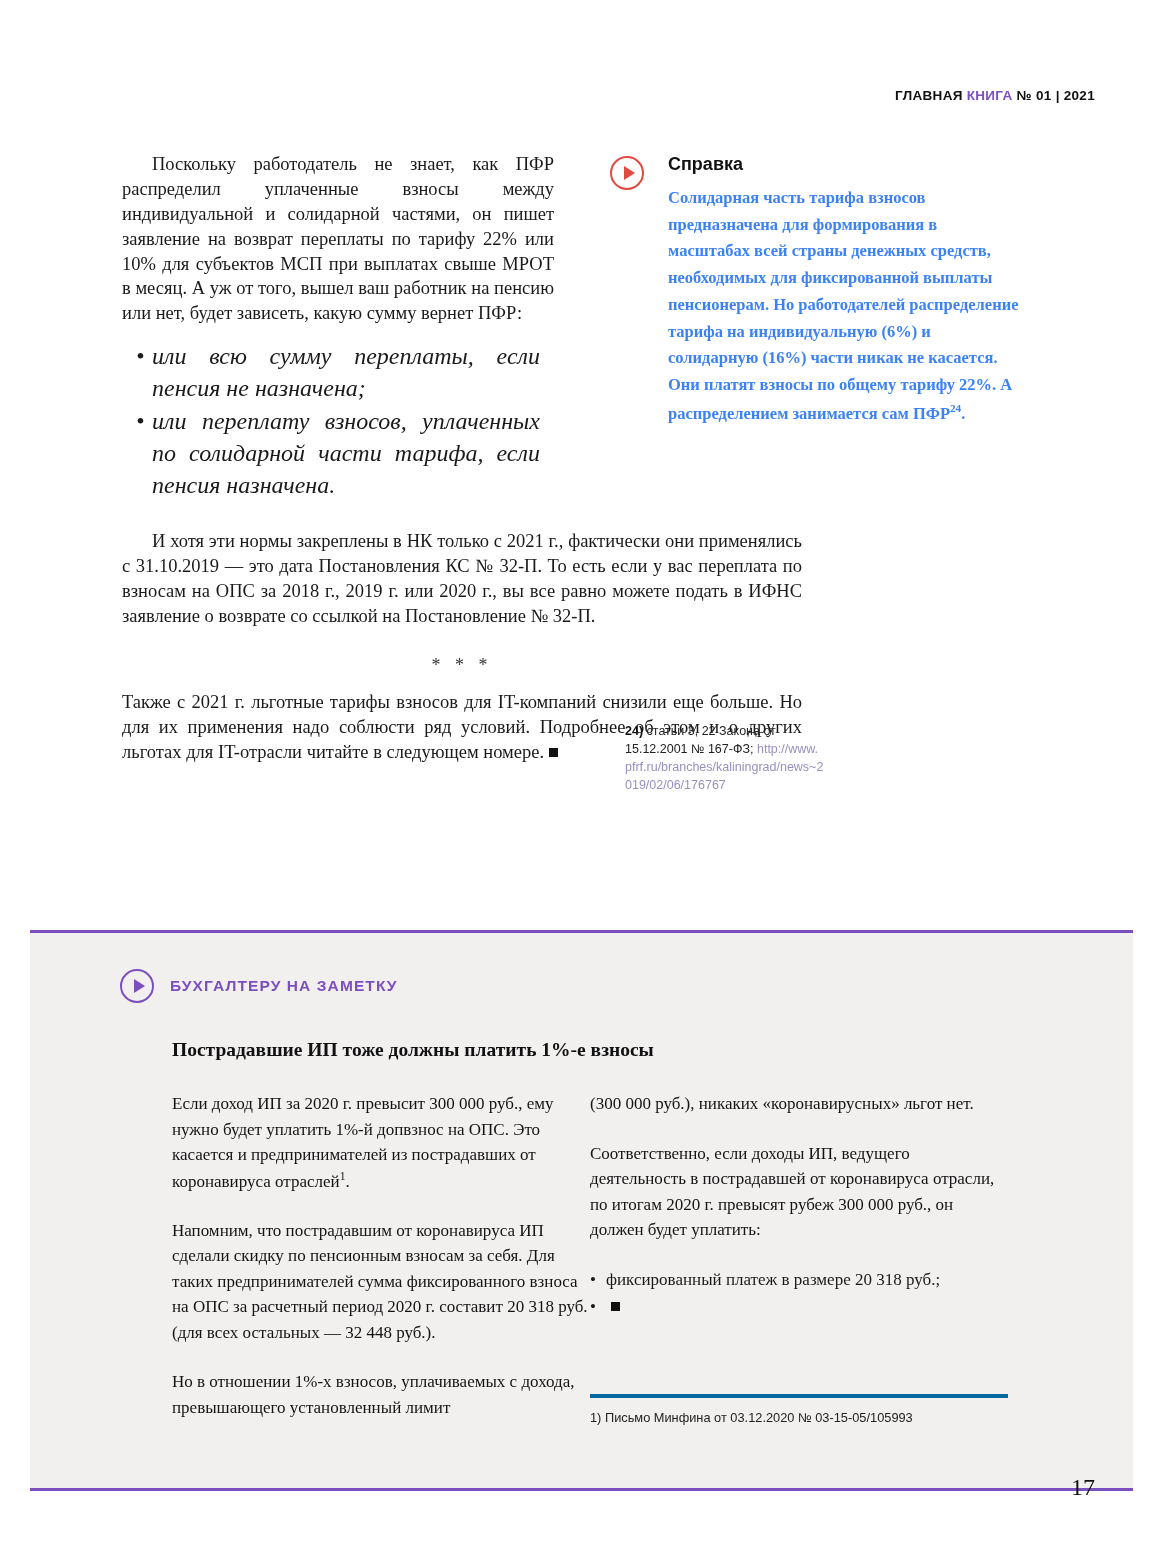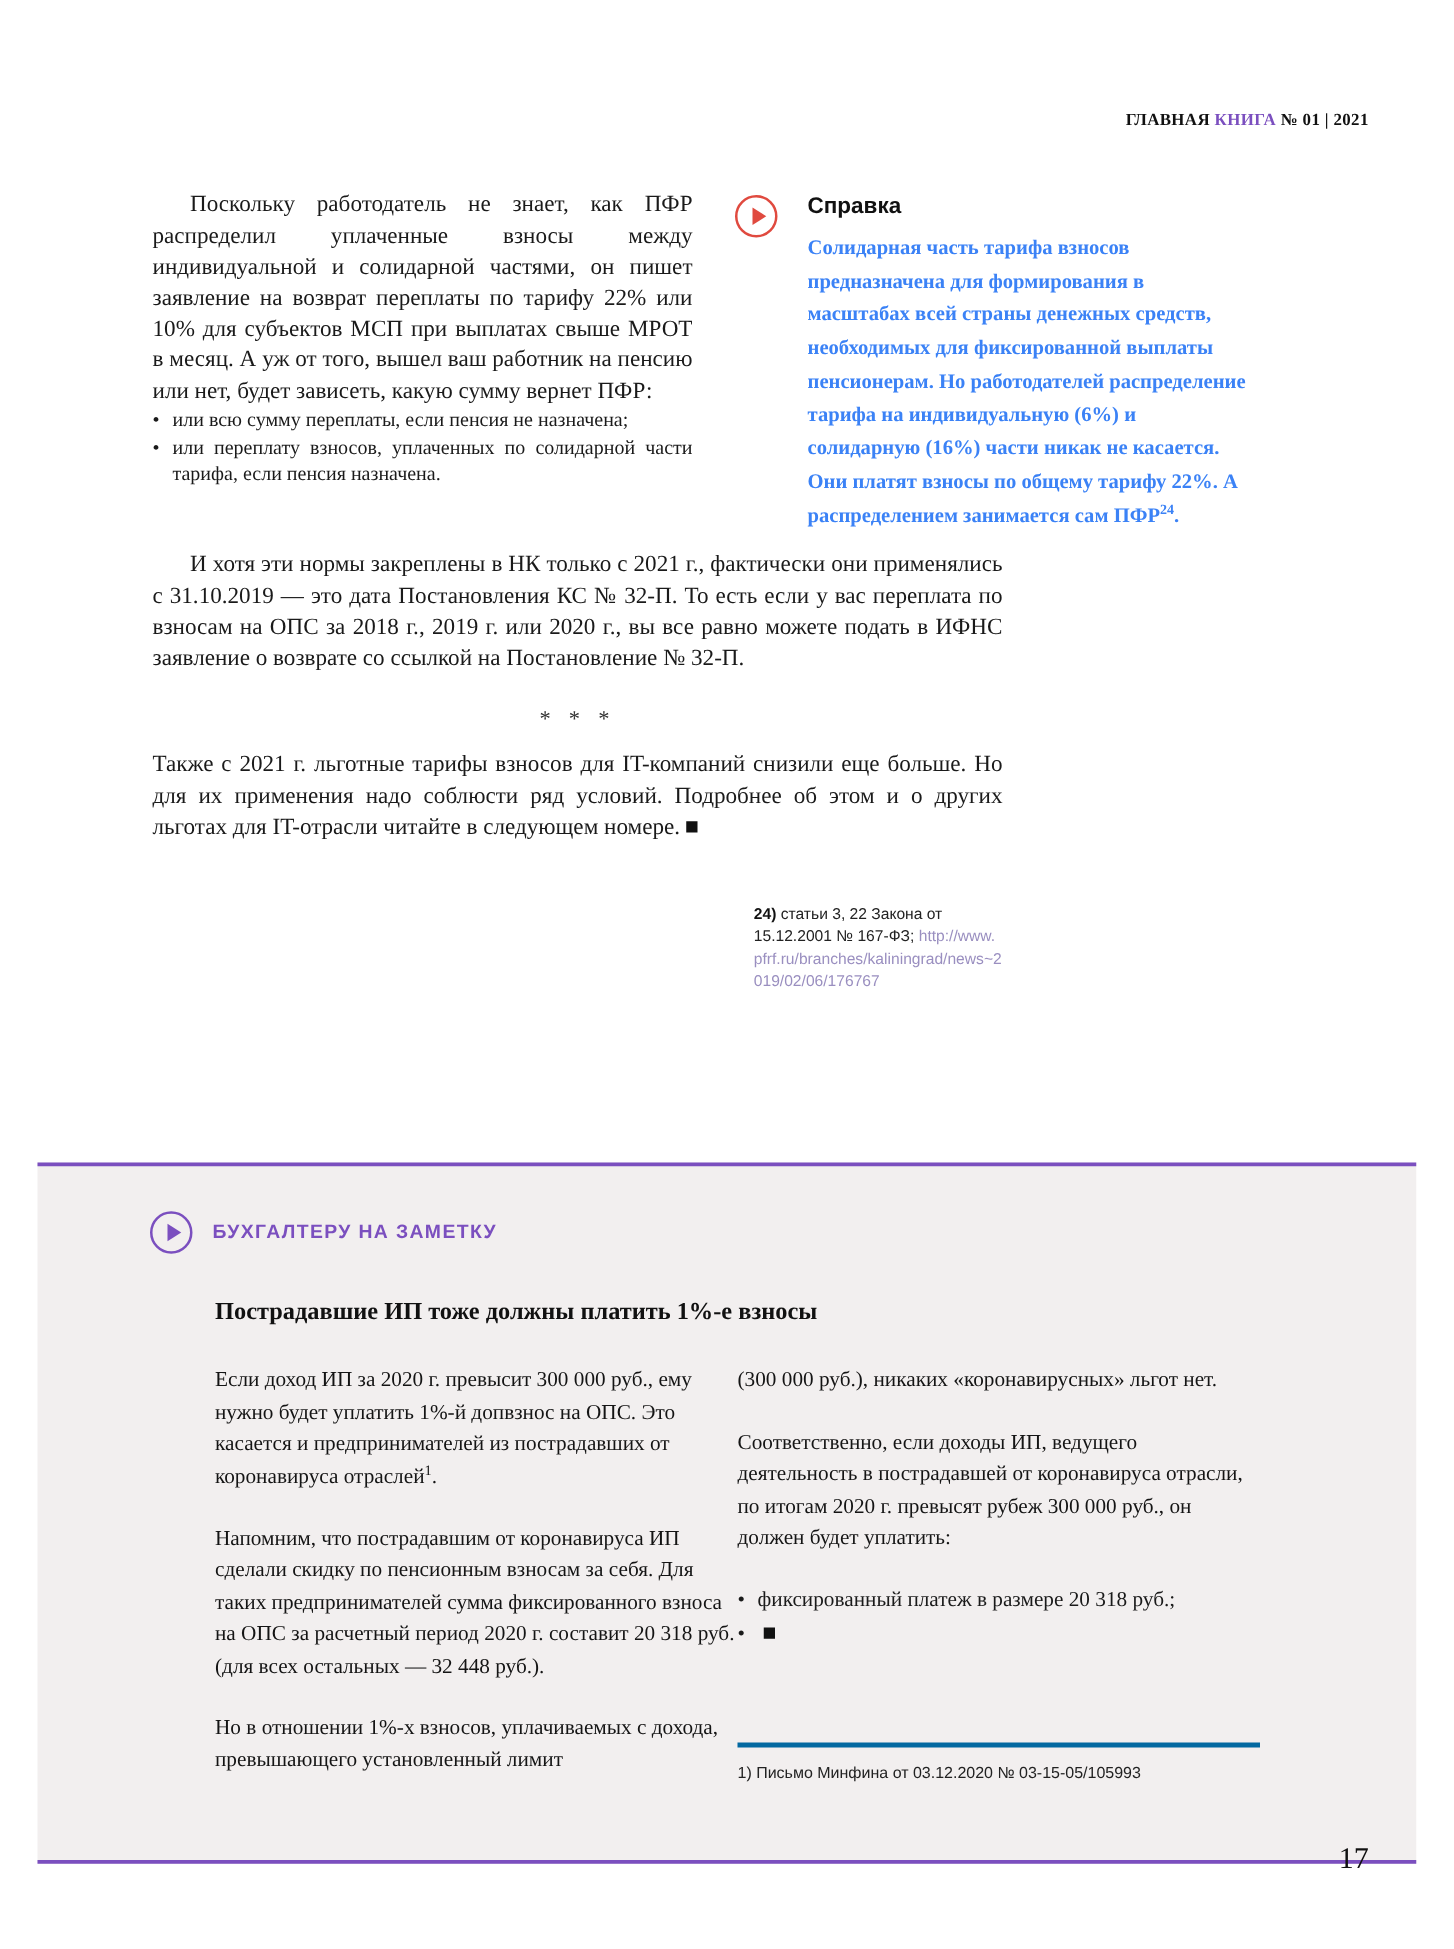--- a/index.html
+++ b/index.html
@@ -13,40 +13,40 @@
     position: relative;
     font-family: "Liberation Serif", serif;
     color: #1a1a1a;
   }
 
   
   .page-header {
     position: absolute;
     top: 88px;
     right: 68px;
-    font-family: Liberation Serif, serif;
+    font-family: Liberation Sans, sans-serif;
     font-size: 13.5px;
     font-weight: bold;
     letter-spacing: 0.3px;
     color: #111111;
   }
   .page-header .brand-accent {
     color: #7b4fbf;
   }
 
   
   .main-area {
     position: absolute;
     top: 152px;
     left: 122px;
     width: 920px;
   }
   .cols {
     display: flex;
-    gap: 34px;
+    gap: 56px;
     align-items: flex-start;
   }
   .col-left {
     width: 432px;
   }
   .col-right {
     width: 410px;
     position: relative;
   }
 
@@ -55,25 +55,26 @@
     font-size: 18.5px;
     line-height: 1.345;
     text-align: justify;
     text-justify: inter-word;
     hyphens: manual;
   }
   p.body.indent {
     text-indent: 30px;
   }
   ul.bullets {
-    margin: 0;
+    margin: 14px;
     padding: 0;
     list-style: none;
-    font-size: 16px;
+    font-size: 24px;
     line-height: 1.345;
+    font-style: italic;
   }
   ul.bullets li {
     position: relative;
     padding-left: 16px;
     text-align: justify;
   }
   ul.bullets li:before {
     content: "•";
     position: absolute;
     left: 0;

